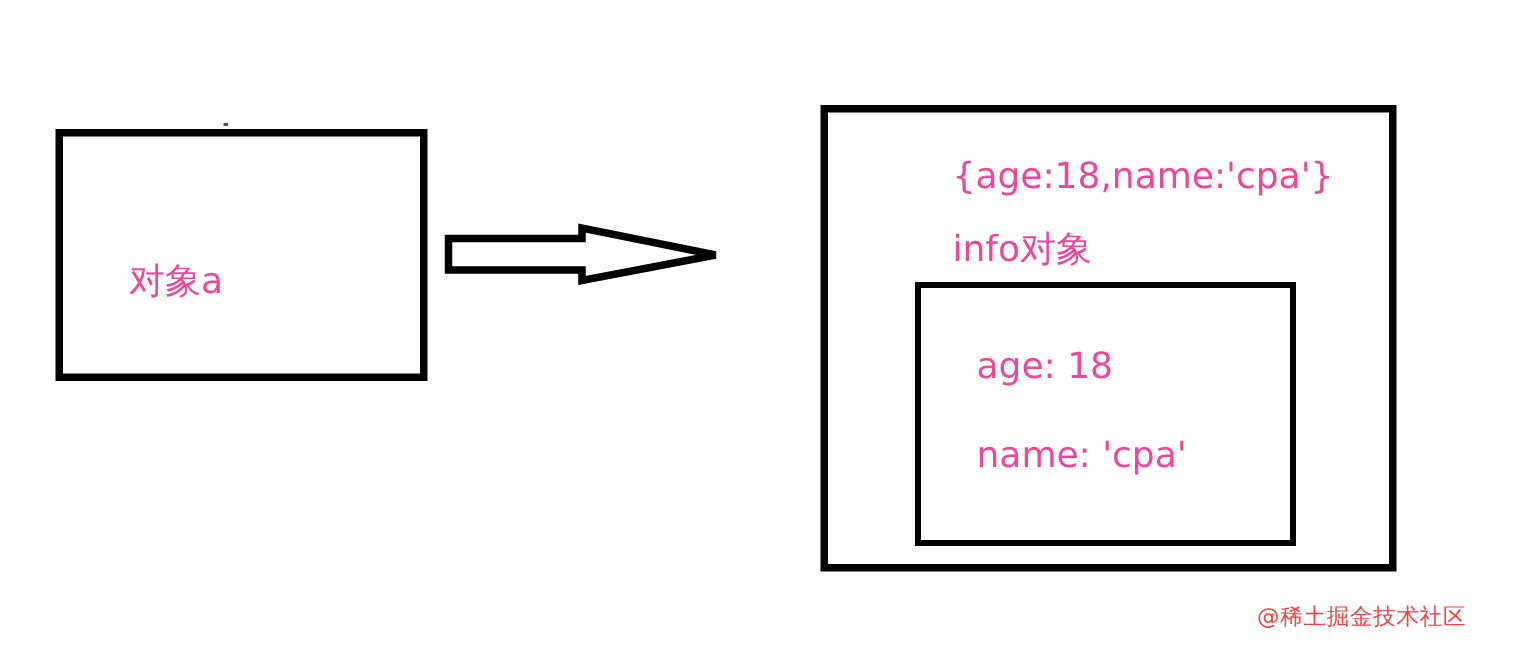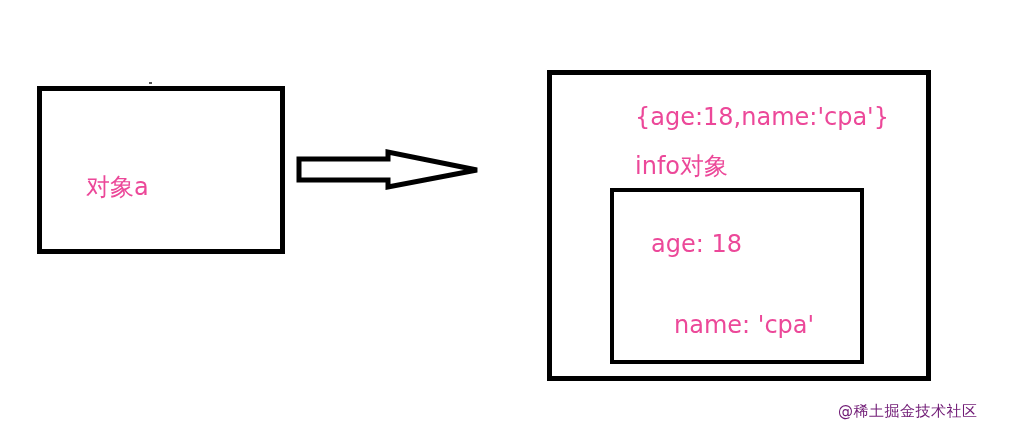--- a/index.html
+++ b/index.html
@@ -35,37 +35,37 @@
       position: absolute;
       font-size: 24px;
       line-height: 24px;
       white-space: nowrap;
       color: #ec4899;
     }
     #label-a { left: 86px; top: 143px; margin-top: 32px; }
     #label-literal { left: 635px; top: 105px; }
     #label-info { left: 635px; top: 154px; }
     #label-age { left: 651px; top: 232px; }
-    #label-name { left: 651px; top: 313px; margin-left: 23px; }
+    #label-name { left: 651px; top: 291px; }
     #arrow {
       position: absolute;
       left: 290px; top: 145px;
     }
     #dot {
       position: absolute;
       left: 149px; top: 82px;
       width: 3px; height: 2px;
       background: #555;
     }
     #watermark {
       position: absolute;
       left: 838px; top: 401px;
       font-size: 15px;
       line-height: 20px;
-      color: #701a75;
+      color: #ef4444;
       white-space: nowrap;
       letter-spacing: 0.5px;
       text-align: right;
     }
   </style>
 </head>
 <body>
 
 <div id="dot"></div>
 

